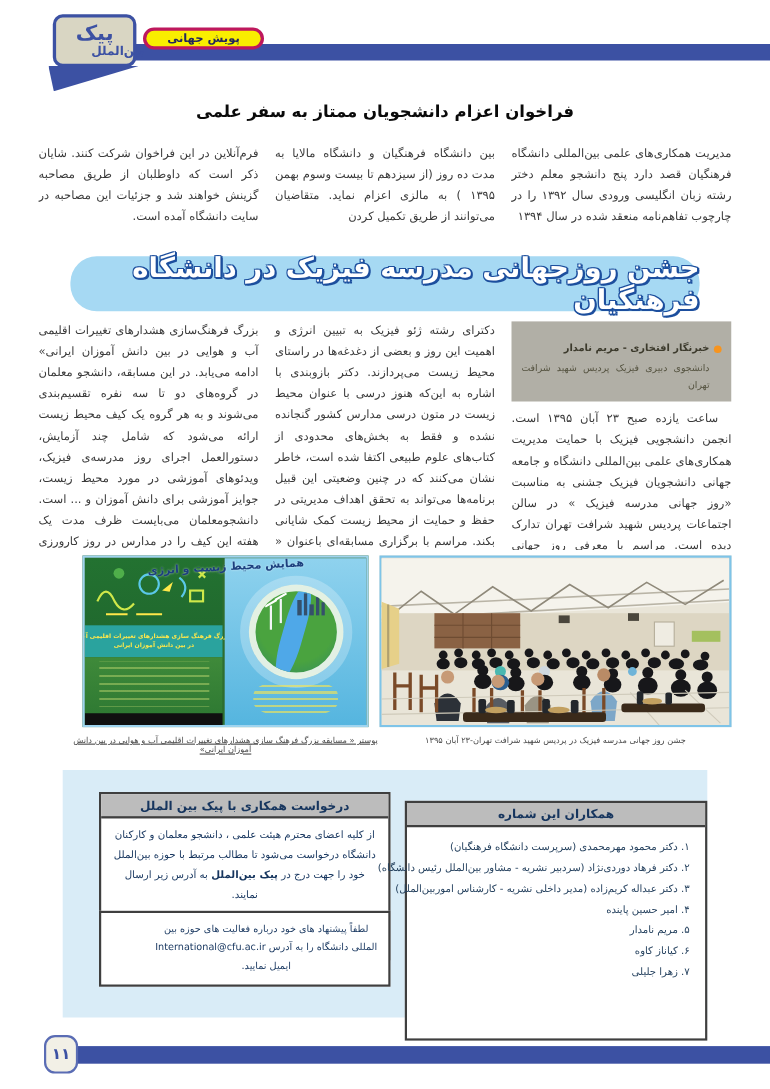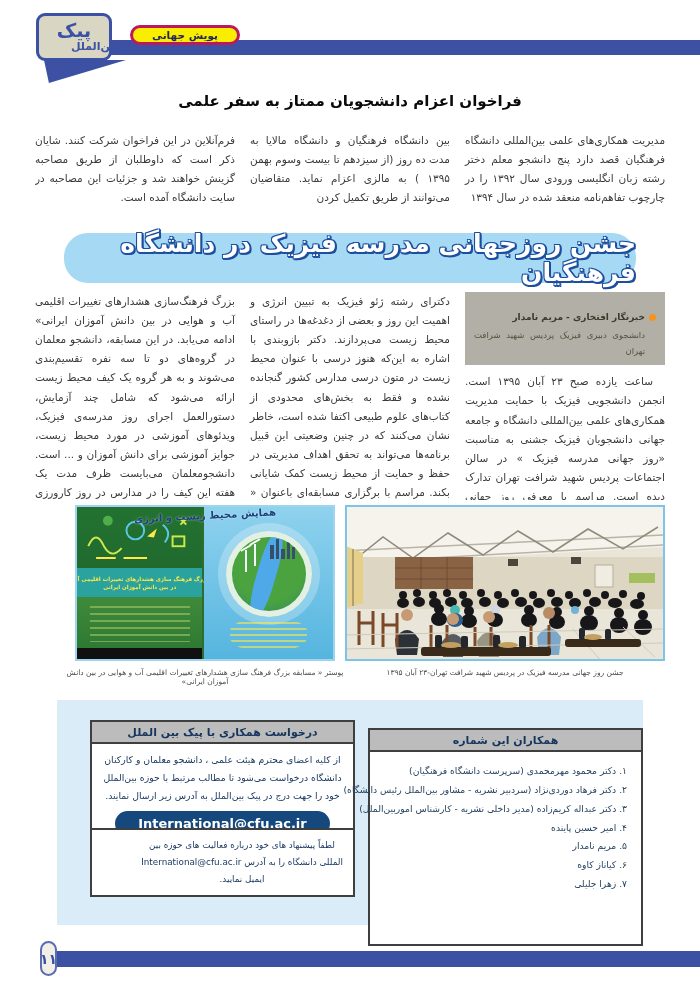--- a/index.html
+++ b/index.html
@@ -5,21 +5,21 @@
   * { margin:0; padding:0; box-sizing:border-box; }
   html,body { background:#fff; }
   body { font-family:"DejaVu Sans", sans-serif; }
   .page {
     position:relative; width:700px; height:990px; margin:0 auto;
     background:#fff; overflow:hidden; direction:rtl;
   }
   
   .hdr-bar { position:absolute; left:92px; top:40px; width:608px; height:15px; background:#3c51a3; z-index:1; }
   .logo-box {
-    position:absolute; left:36px; top:13px; width:76px; height:48px; z-index:3;
+    position:absolute; left:48px; top:13px; width:76px; height:48px; z-index:3;
     background:#d9d6c3; border:3px solid #3c51a3; border-radius:9px;
     display:flex; flex-direction:column; align-items:center; justify-content:center; line-height:1.05;
   }
   .logo-l1 { font-size:19px; font-weight:bold; color:#3c51a3; }
   .logo-l2 { font-size:11px; font-weight:bold; color:#3c51a3;margin-left:42px; }
   .logo-tail {
     position:absolute; left:44px; top:60px; width:82px; height:23px; z-index:2;
     background:#3c51a3; clip-path:polygon(0 0, 100% 0, 6% 100%);
   }
   .hdr-badge {
@@ -108,21 +108,21 @@
     background:repeating-linear-gradient(#0000 0 4px, #ffe84a99 4px 6px);
     border-radius:40%;
   }
   .photo {
     position:absolute; left:345px; top:505px; width:320px; height:156px;
     border:2px solid #7ec4e8; background:#e8e4d8; overflow:hidden;
   }
   .caption {
     position:absolute; font-size:7.5px; color:#4a4a4a; text-align:center;
   }
-  .cap-poster { left:55px; top:668px; width:300px; }
+  .cap-poster { left:55px; top:668px; width:300px;text-decoration:underline; }
   .cap-photo  { left:345px; top:668px; width:320px; }
   
   .bluebox {
     position:absolute; left:57px; top:700px; width:586px; height:225px;
     background:#d9ecf7;
   }
   .gbox { position:absolute; border:2px solid #3f3f3f; background:#fff; }
   .gbox-hd {
     background:#bcbcbc; border-bottom:2px solid #3f3f3f; height:22px;
     display:flex; align-items:center; justify-content:center;
@@ -134,25 +134,25 @@
     display:block; margin:6px auto 9px; width:215px; height:25px; border-radius:14px;
     background:#15497e; color:#fff; font-weight:bold; font-size:13px;
     display:flex; align-items:center; justify-content:center;
     font-family:"DejaVu Sans", sans-serif; direction:ltr;
   }
   .box-suggest { left:33px; top:128px; width:265px; }
   .box-suggest .gbox-bd { font-size:8.8px;padding-left:48px; }
   .box-contrib { left:311px; top:28px; width:275px; height:218px; }
   .contrib-list { list-style:none; padding:10px 14px 6px; }
   .contrib-list li { font-size:9.2px; color:#26425f; line-height:2.05; white-space:nowrap; }
-  .bold { font-weight:normal; }
+  .bold { font-weight:bold; }
   
   .ftr-bar { position:absolute; left:48px; top:951px; width:652px; height:16px; background:#3c51a3; }
   .page-badge {
-    position:absolute; left:40px; top:941px; width:17px; height:35px;
+    position:absolute; left:40px; top:941px; width:31px; height:35px;
     background:#f2f0e6; border:2px solid #5a6cb4; border-radius:10px;
     display:flex; align-items:center; justify-content:center;
     font-size:14px; font-weight:bold; color:#3c51a3; z-index:2;
   }
 </style>
 </head>
 <body>
 
 <div class="page">
 

